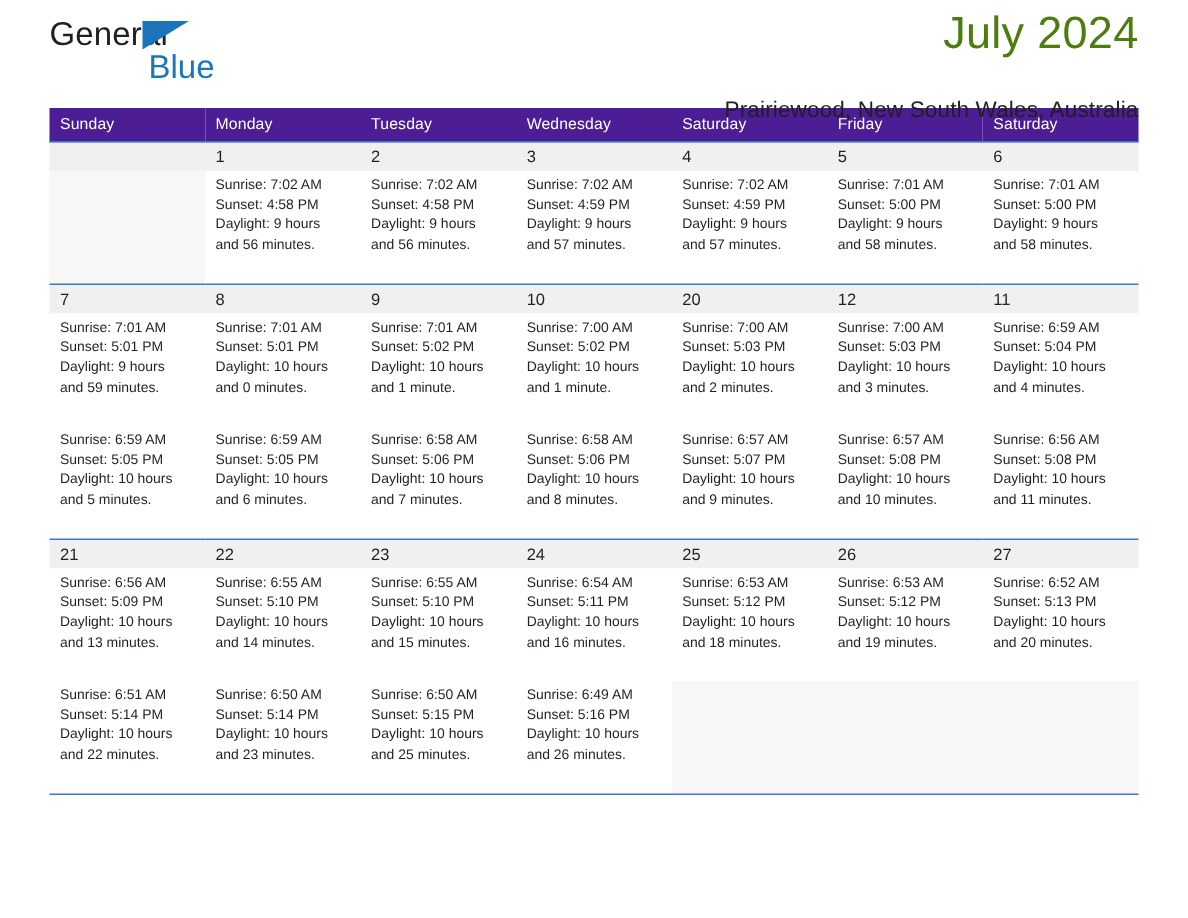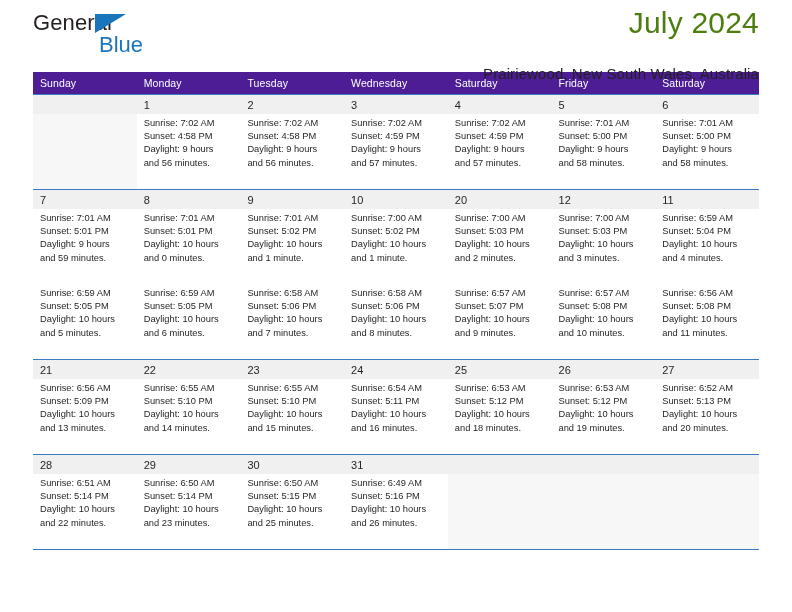--- a/index.html
+++ b/index.html
@@ -344,29 +344,20 @@
             <div class="cell-line">Daylight: 10 hours</div>
             <div class="cell-line">and 19 minutes.</div>
           </td>
           <td>
             <div class="cell-line">Sunrise: 6:52 AM</div>
             <div class="cell-line">Sunset: 5:13 PM</div>
             <div class="cell-line">Daylight: 10 hours</div>
             <div class="cell-line">and 20 minutes.</div>
           </td>
         </tr>
-        <tr class="week-num-row">
-          <td>28</td>
-          <td>29</td>
-          <td>30</td>
-          <td>31</td>
-          <td class="empty"></td>
-          <td class="empty"></td>
-          <td class="empty"></td>
-        </tr>
         <tr class="week-body-row">
           <td>
             <div class="cell-line">Sunrise: 6:51 AM</div>
             <div class="cell-line">Sunset: 5:14 PM</div>
             <div class="cell-line">Daylight: 10 hours</div>
             <div class="cell-line">and 22 minutes.</div>
           </td>
           <td>
             <div class="cell-line">Sunrise: 6:50 AM</div>
             <div class="cell-line">Sunset: 5:14 PM</div>

